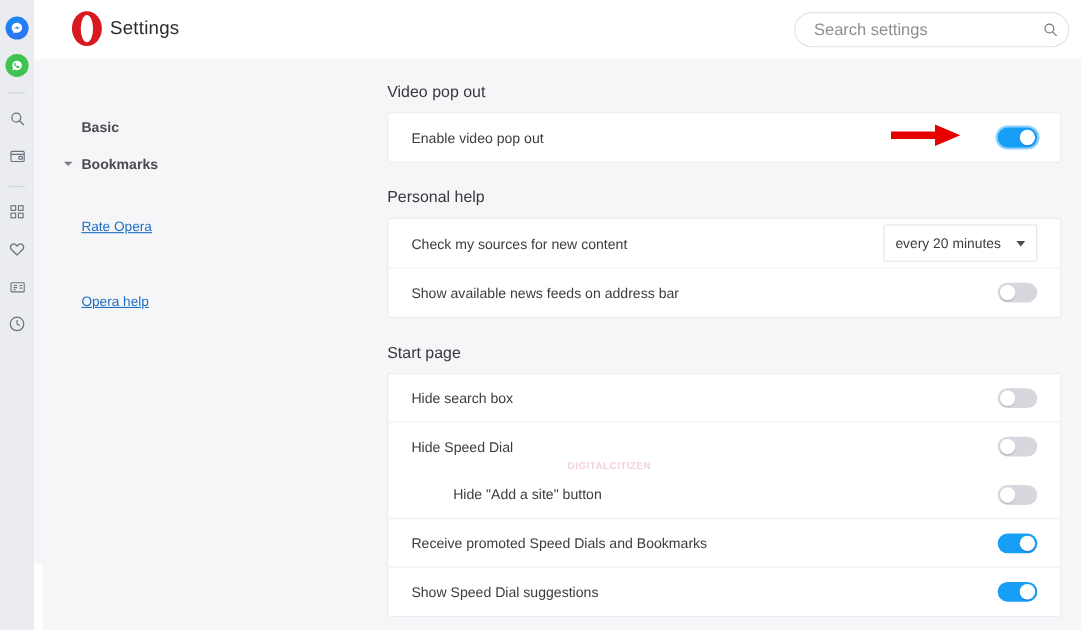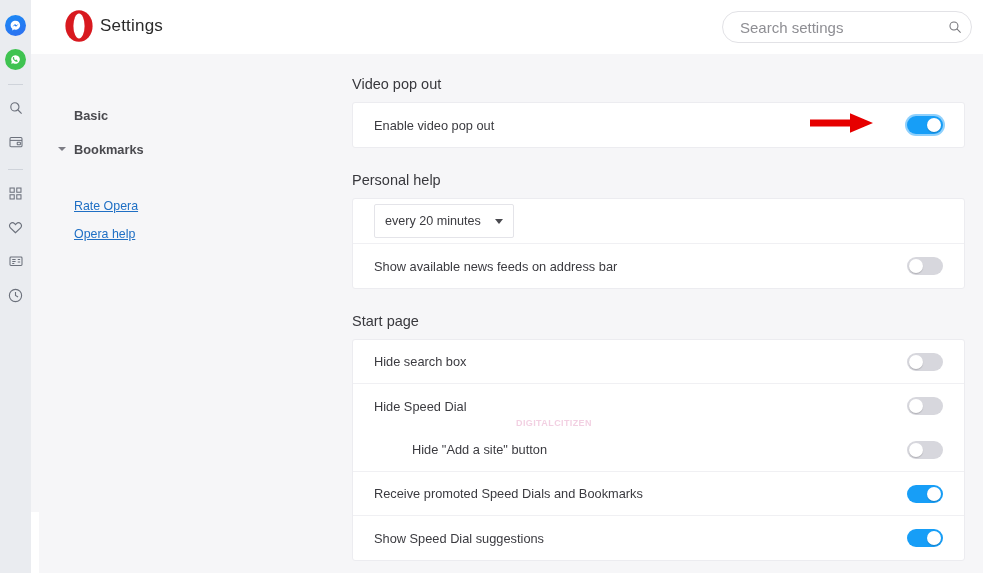--- a/index.html
+++ b/index.html
@@ -88,20 +88,21 @@
     width: 0; height: 0;
     border-left: 4px solid transparent;
     border-right: 4px solid transparent;
     border-top: 4px solid #7d7d85;
   }
   .nav-link {
     padding-left: 35px; height: 28px;
     display: flex; align-items: center;
     font-size: 12.4px; color: #1f6fc4;
     text-decoration: underline;
+    margin-top: 40px;
   }
   .nav-link.first { margin-top: 28px; }
 
   
   .content {
     position: absolute; left: 219px; top: 54px;
     width: 733px; height: 519px;
     background: #f6f6f8;
     overflow: hidden;
   }
@@ -310,20 +311,21 @@
           <span class="toggle on focused">
             <span class="knob"></span>
           </span>
         </div>
       </div>
 
       <div class="spacer8"></div>
       <div class="section-title">Personal help</div>
       <div class="card">
         <div class="row tall">
+          <span class="row-label">Check my sources for new content</span>
           <span class="select">
             <span class="select-value">every 20 minutes</span>
             <span class="select-caret"></span>
           </span>
         </div>
         <div class="row">
           <span class="row-label">Show available news feeds on address bar</span>
           <span class="toggle">
             <span class="knob"></span>
           </span>

